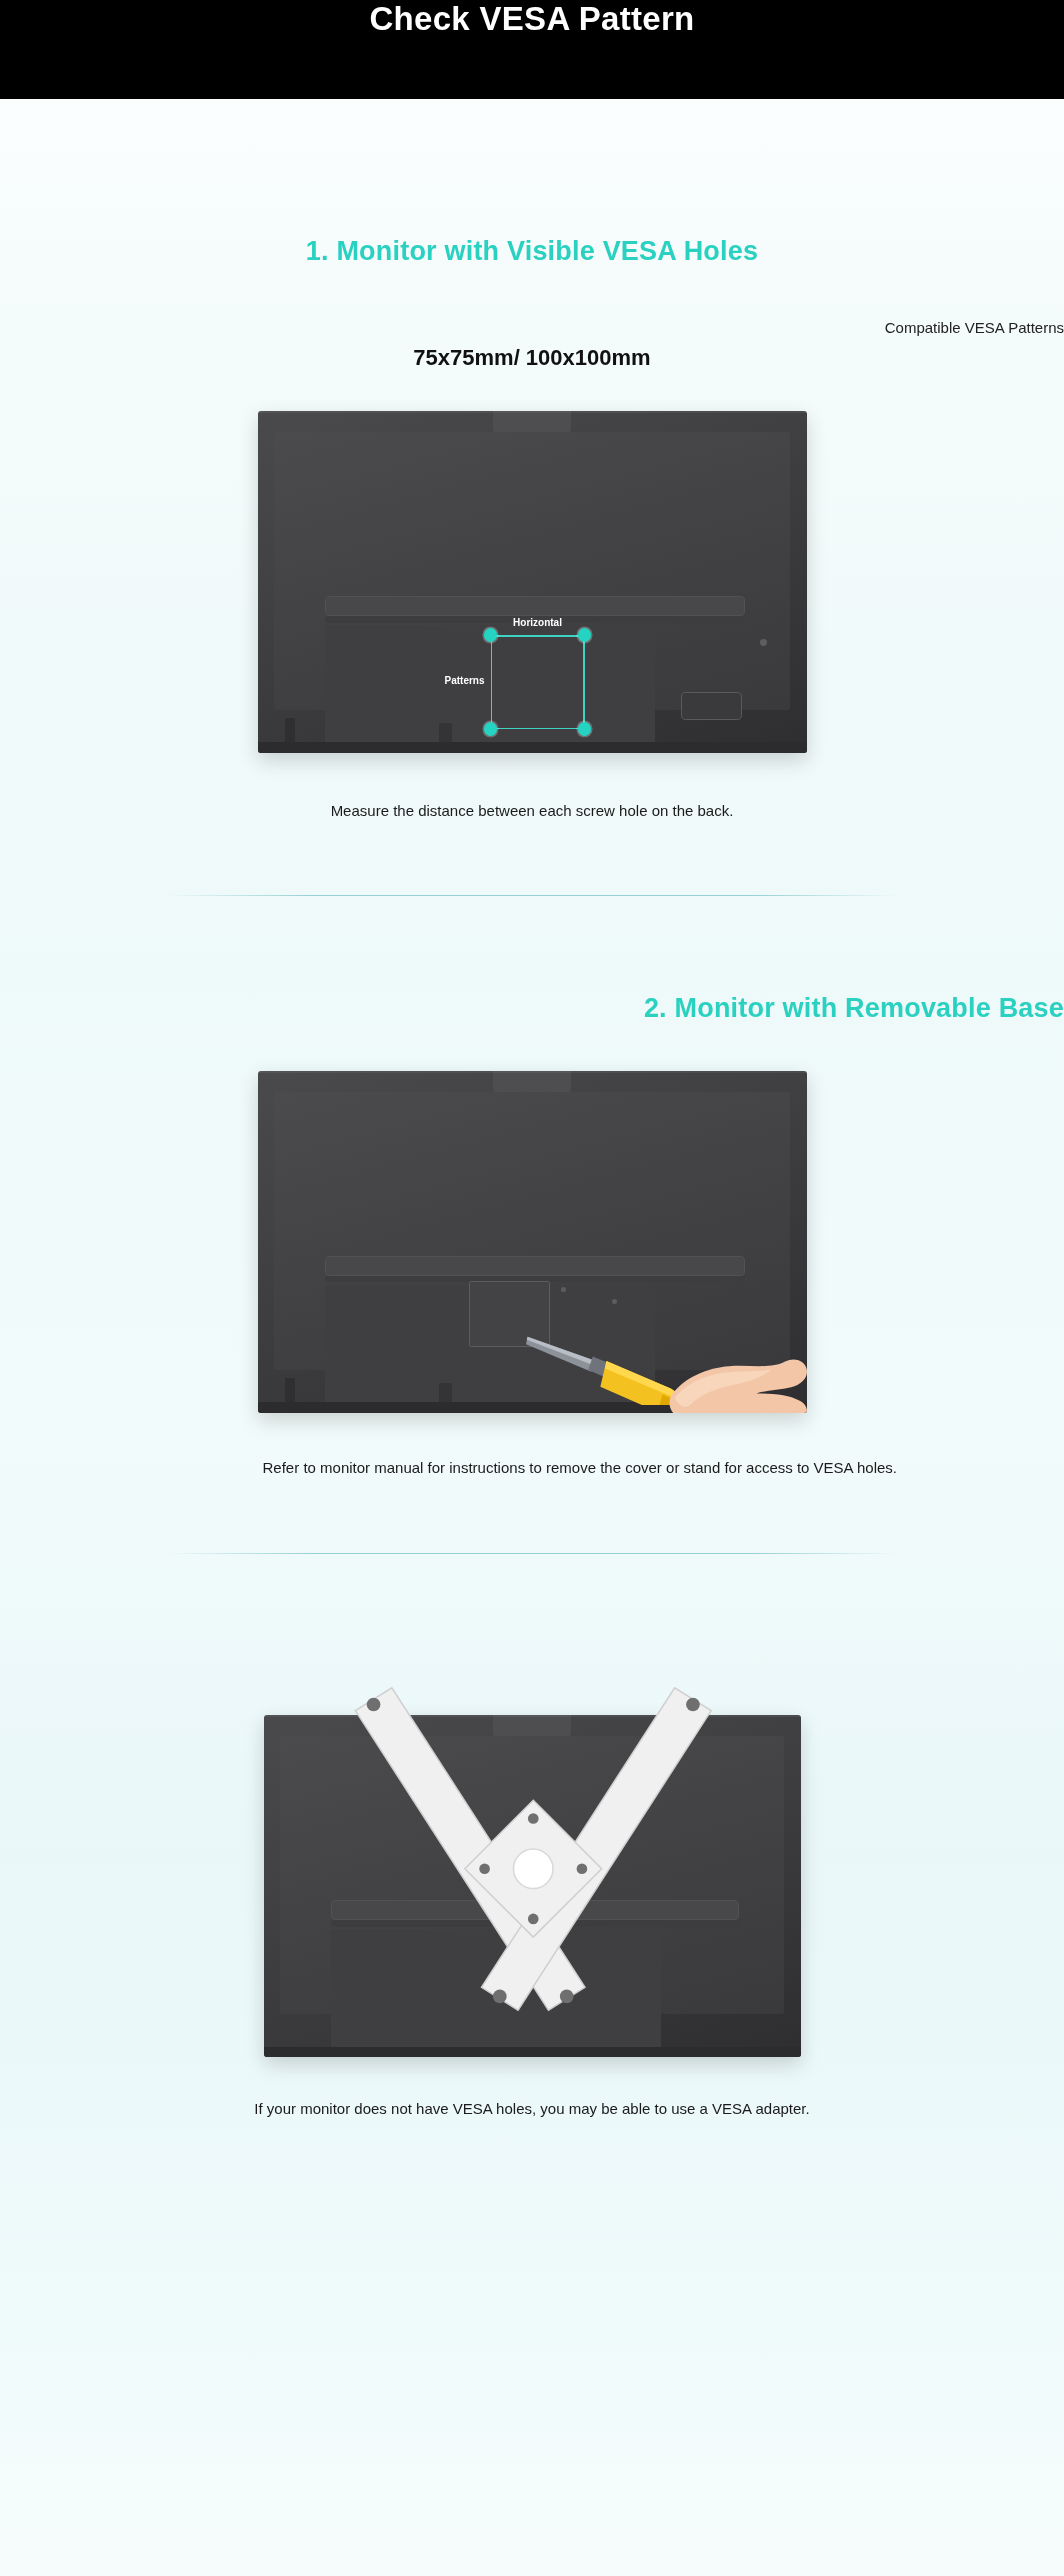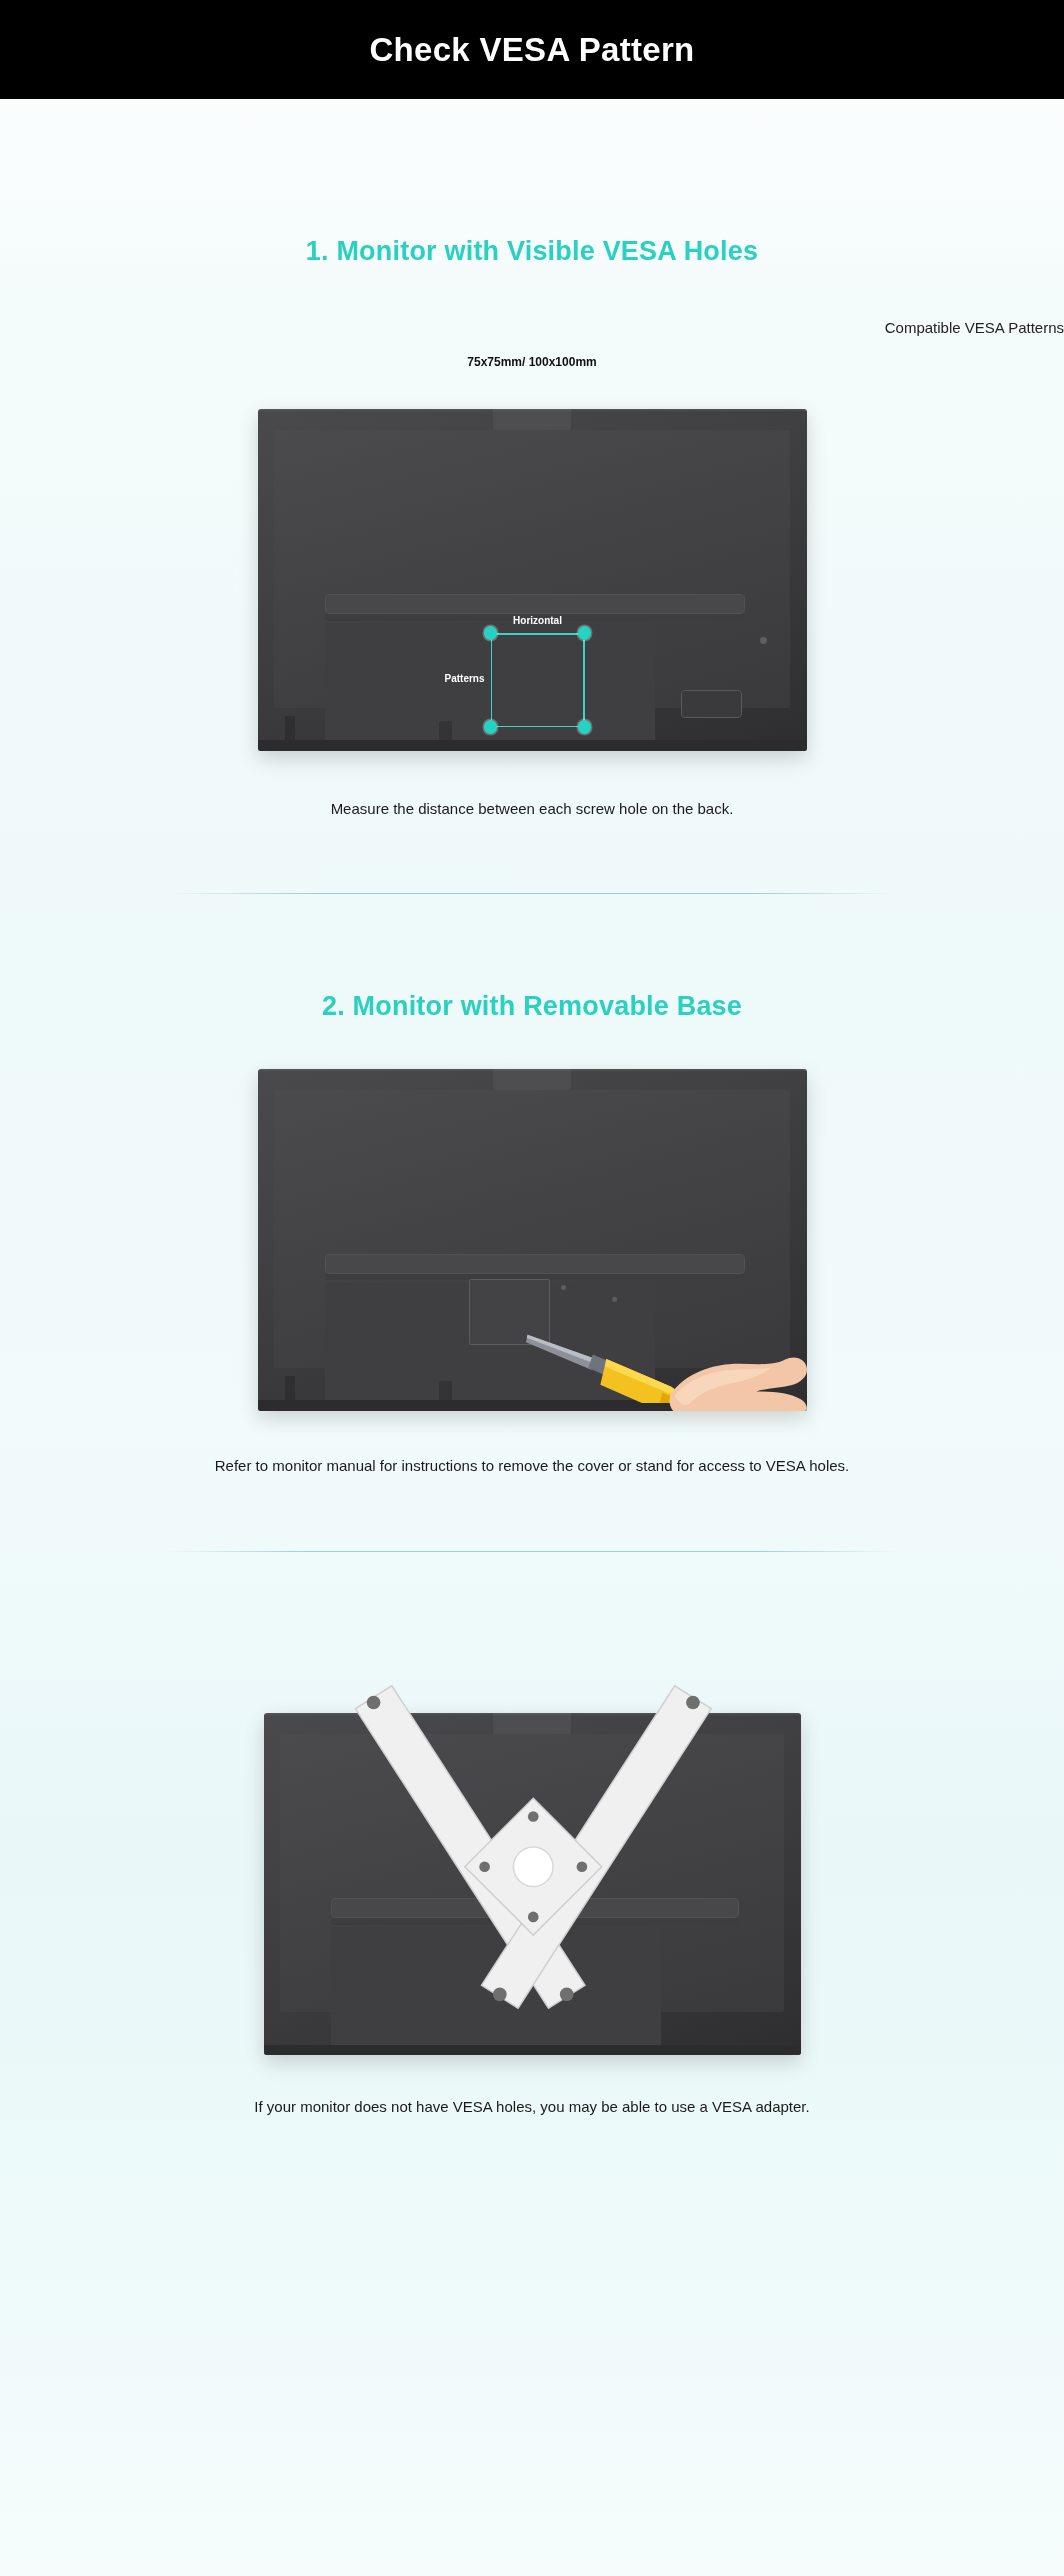--- a/index.html
+++ b/index.html
@@ -20,21 +20,21 @@
     background: linear-gradient(180deg, #ffffff 0%, #f4fbfb 12%, #eef9f9 38%, #f2fbfb 55%, #e9f7f8 72%, #eefafa 88%, #f6fcfc 100%);
     overflow: hidden;
   }
 
   
   .header-bar {
     width: 100%;
     height: 99px;
     background: #000000;
     display: flex;
-    align-items: center;
+    align-items: flex-start;
     justify-content: center;
     box-sizing: border-box;
   }
   .header-title {
     color: #ffffff;
     font-size: 33px;
     font-weight: bold;
     letter-spacing: 0.3px;
   }
 
@@ -49,24 +49,24 @@
     font-size: 27px;
     font-weight: bold;
     letter-spacing: 0.2px;
   }
   .sub-line-1 {
     font-size: 15px;
     color: #222;
     margin-top: 7.6px;
   }
   .sub-line-2 {
-    font-size: 12px;
+    font-size: 22px;
     color: #111;
     font-weight: bold;
-    margin-top: 19px;
+    margin-top: 9px;
   }
   .caption {
     font-size: 15px;
     color: #1b1b1b;
     line-height: 1.45;
     max-width: 730px;
     margin: 0 auto;
   }
   .divider {
     width: 730px;
@@ -316,21 +316,21 @@
           <div class="lbl lbl-vertical">Patterns</div>
         </div>
       </div>
     </div>
 
     <div class="caption" style="margin-top:47px;">Measure the distance between each screw hole on the back.</div>
   </div>
 
   <div class="divider" style="margin-top:73px;"></div>
 
-  <div class="section" style="padding-top:97px;">
+  <div class="section" style="padding-top:97px;text-align:right;">
     <div class="section-title">2. Monitor with Removable Base</div>
 
     <div class="monitor-wrap" style="margin-top:47px;">
       <div class="monitor">
         <div class="m-topnotch"></div>
         <div class="m-panel"></div>
         <div class="m-hbar"></div>
         <div class="m-hbar2"></div>
         <div class="m-plate"></div>
         <div class="m-stand"></div>

